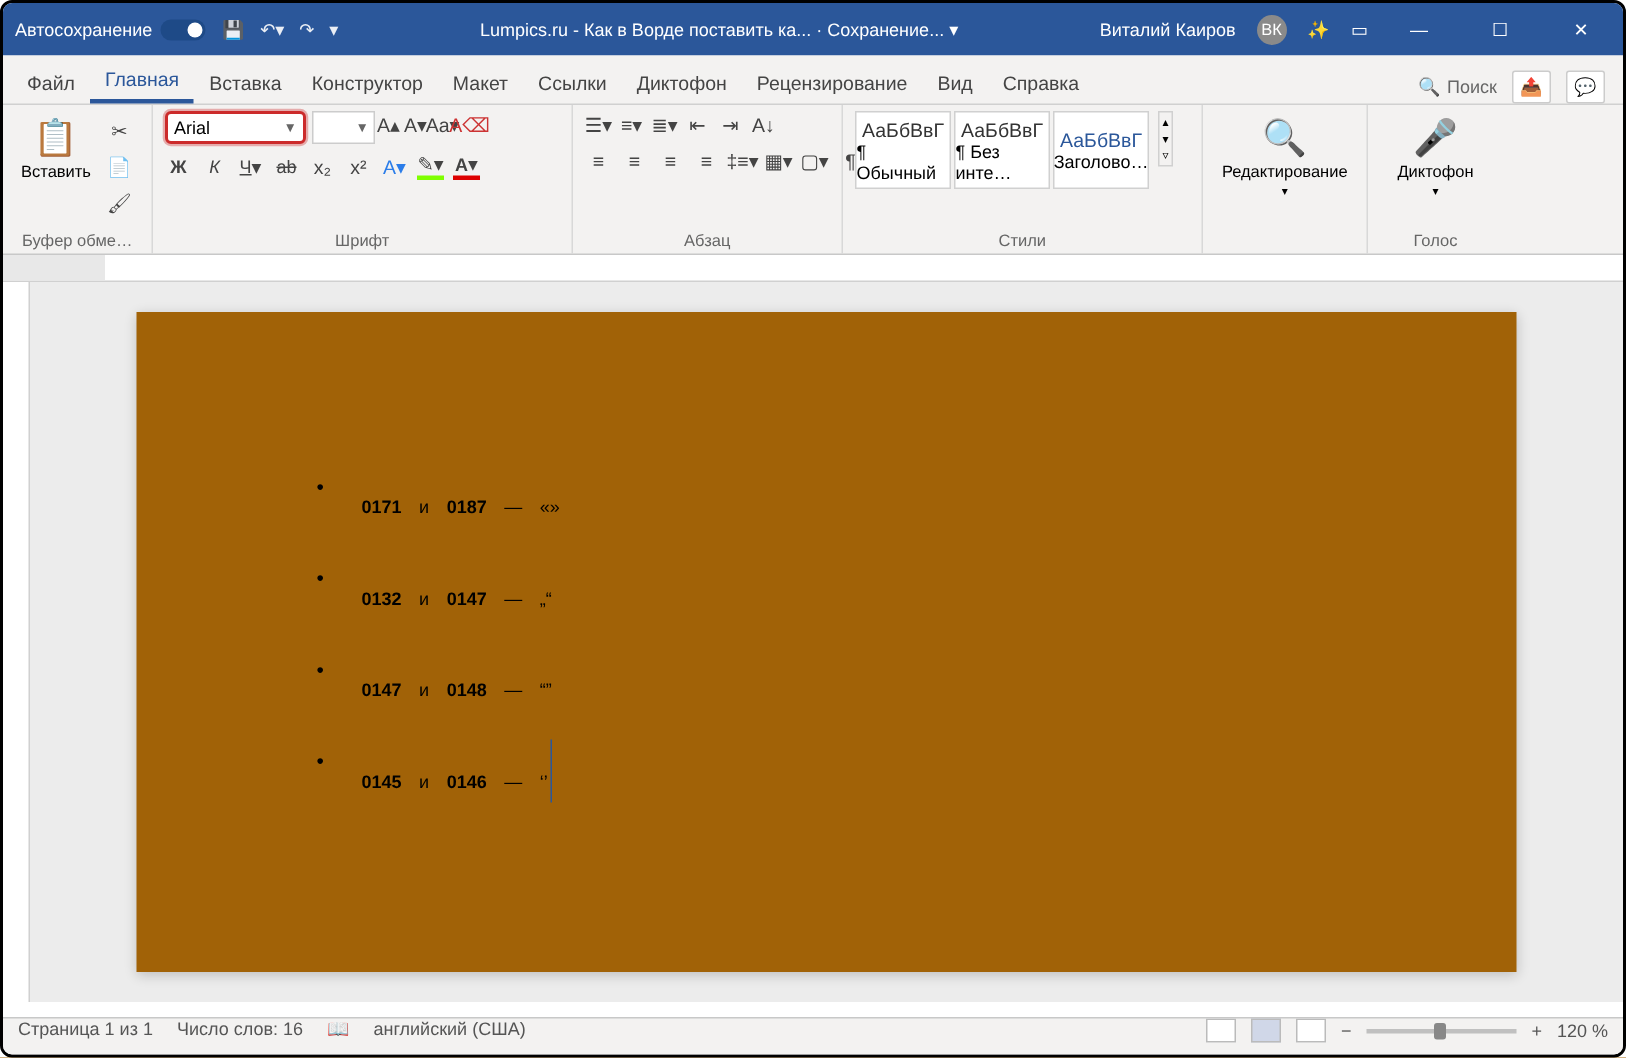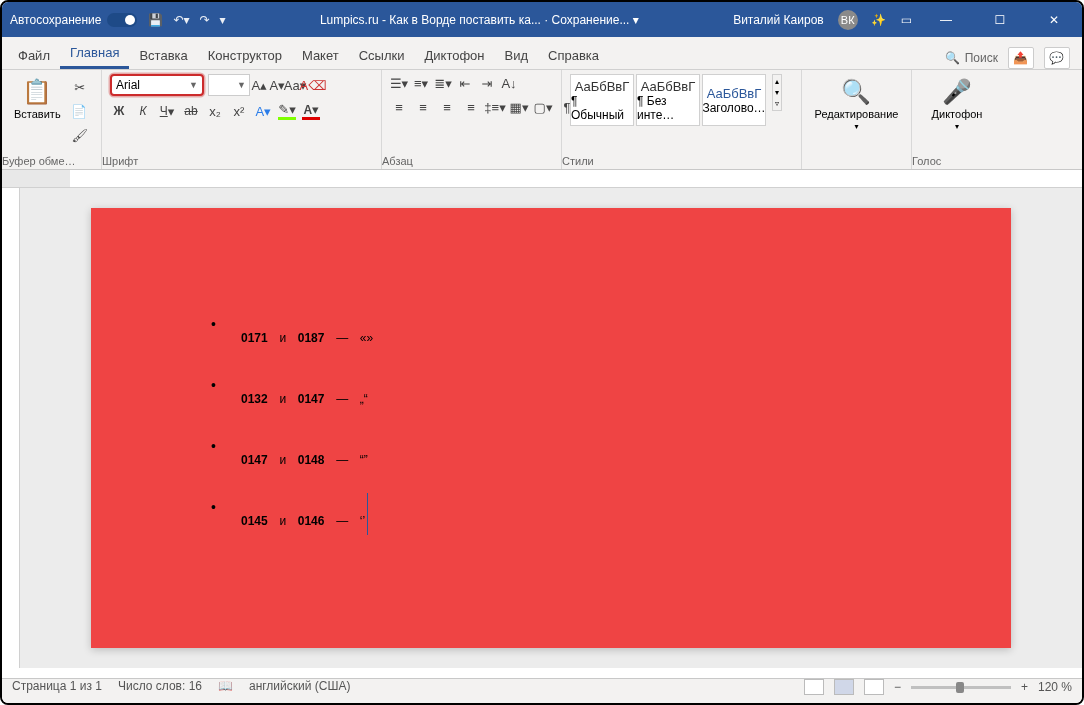--- a/index.html
+++ b/index.html
@@ -15,39 +15,39 @@
 .user-badge{width:20px;height:20px;background:#8a8a8a;border-radius:50%;display:inline-flex;align-items:center;justify-content:center;font-size:11px}
 .winbtn{width:40px;height:35px;display:flex;align-items:center;justify-content:center;cursor:pointer}
 .tabs{height:33px;background:#f3f2f1;display:flex;align-items:flex-end;padding:0 6px;border-bottom:1px solid #d0d0d0}
 .tab{padding:7px 10px 6px;font-size:13px;color:#444;cursor:pointer}
 .tab.active{color:#2b579a;border-bottom:3px solid #2b579a;font-weight:400}
 .tabs-right{margin-left:auto;display:flex;align-items:center;gap:10px;padding-right:6px}
 .search-tab{display:flex;align-items:center;gap:4px;color:#666}
 .sharebtn{width:26px;height:22px;border:1px solid #ccc;display:flex;align-items:center;justify-content:center;background:#fff;border-radius:2px}
 .ribbon{height:100px;background:#f3f2f1;display:flex;border-bottom:1px solid #c8c8c8}
 .group{border-right:1px solid #d8d8d8;padding:4px 8px 0;display:flex;flex-direction:column;position:relative}
-.group-label{position:absolute;bottom:2px;left:0;right:0;font-size:11px;color:#666}
+.group-label{position:absolute;bottom:2px;left:0;right:0;text-align:center;font-size:11px;color:#666}
 .group-tools{flex:1;display:flex;gap:6px;align-items:flex-start}
 .vbtn{display:flex;flex-direction:column;align-items:center;gap:2px;padding:4px;cursor:pointer}
 .vbtn .ico{font-size:24px}
 .fontname{width:94px;height:22px;border:2.5px solid #cc2b2b;border-radius:4px;display:flex;align-items:center;background:#fff;padding:0 4px;box-shadow:0 0 0 1.5px rgba(204,43,43,.35)}
 .fontname input{border:none;outline:none;flex:1;font-size:12px;width:60px}
 .dd{font-size:9px;color:#666}
 .fontsize{width:42px;height:22px;border:1px solid #ccc;background:#fff;display:flex;align-items:center;margin-left:4px}
 .row{display:flex;gap:6px;align-items:center;margin-top:6px}
 .btn-ico{width:18px;height:18px;display:flex;align-items:center;justify-content:center;color:#444;cursor:pointer;font-size:13px}
 .style-gal{display:flex;gap:2px}
 .style-item{width:64px;height:52px;border:1px solid #d0d0d0;background:#fff;display:flex;flex-direction:column;align-items:center;justify-content:center;font-size:10px;cursor:pointer}
 .style-item .prev{font-size:13px;color:#333}
 .style-item.accent .prev{color:#2b579a}
 .ruler{height:18px;background:#fff;border-bottom:1px solid #d0d0d0;position:relative}
 .ruler::before{content:'';position:absolute;left:0;top:0;bottom:0;width:68px;background:#e8e8e8}
 .doc-area{height:480px;background:#ececec;overflow:auto;position:relative;display:flex}
 .vruler{width:18px;background:#fff;border-right:1px solid #d0d0d0}
-.page{margin:20px auto;width:920px;min-height:440px;background:#ef4444;box-shadow:0 2px 8px rgba(0,0,0,.2);padding:90px 80px 40px 120px}
+.page{margin:20px auto;width:920px;min-height:440px;background:#a16207;box-shadow:0 2px 8px rgba(0,0,0,.2);padding:90px 80px 40px 120px}
 .bullet-list{list-style:none}
 .bullet-list li{font-family:Arial,sans-serif;font-size:42px;line-height:1.45;color:#000;position:relative;padding-left:30px}
 .bullet-list li::before{content:'•';position:absolute;left:0;top:16px;font-size:14px;color:#000}
 .bullet-list b{font-weight:700}
 .cursor{display:inline-block;width:1px;height:42px;background:#2b579a;vertical-align:middle;margin-left:2px}
 .statusbar{position:absolute;bottom:0;left:0;right:0;height:25px;background:#f3f2f1;border-top:1px solid #c8c8c8;display:flex;align-items:flex-start;padding:0 10px;font-size:11px;color:#555;gap:16px}
 .status-right{margin-left:auto;display:flex;align-items:center;gap:10px}
 .zoom-slider{width:100px;height:3px;background:#c0c0c0;position:relative}
 .zoom-slider::after{content:'';position:absolute;left:45%;top:-4px;width:8px;height:11px;background:#888;border-radius:2px}
 .viewbtn{width:20px;height:16px;border:1px solid #bbb;background:#fff;cursor:pointer}
@@ -83,20 +83,21 @@
 </div>
 
 <div class="tabs">
   <div class="tab">Файл</div>
   <div class="tab active">Главная</div>
   <div class="tab">Вставка</div>
   <div class="tab">Конструктор</div>
   <div class="tab">Макет</div>
   <div class="tab">Ссылки</div>
   <div class="tab">Диктофон</div>
+  <div class="tab">Рецензирование</div>
   <div class="tab">Вид</div>
   <div class="tab">Справка</div>
   <div class="tabs-right">
     <div class="search-tab">🔍 <span>Поиск</span></div>
     <div class="sharebtn">📤</div>
     <div class="sharebtn">💬</div>
   </div>
 </div>
 
 <div class="ribbon">
@@ -110,21 +111,21 @@
         <span class="btn-ico">✂</span>
         <span class="btn-ico">📄</span>
         <span class="btn-ico">🖌</span>
       </div>
     </div>
     <div class="group-label">Буфер обме…</div>
   </div>
 
   <div class="group" style="width:280px">
     <div class="group-tools" style="flex-direction:column;gap:0">
-      <div style="display:flex;align-items:center">
+      <div style="display:flex;align-items:flex-start">
         <div class="fontname">
           <input value="Arial" style="">
           <span class="dd">▼</span>
         </div>
         <div class="fontsize">
             <span class="dd" style="margin-left:auto;padding:0 3px">▼</span>
           </div>
         <span class="btn-ico">A▴</span>
         <span class="btn-ico">A▾</span>
         <span class="btn-ico">Aa▾</span>

